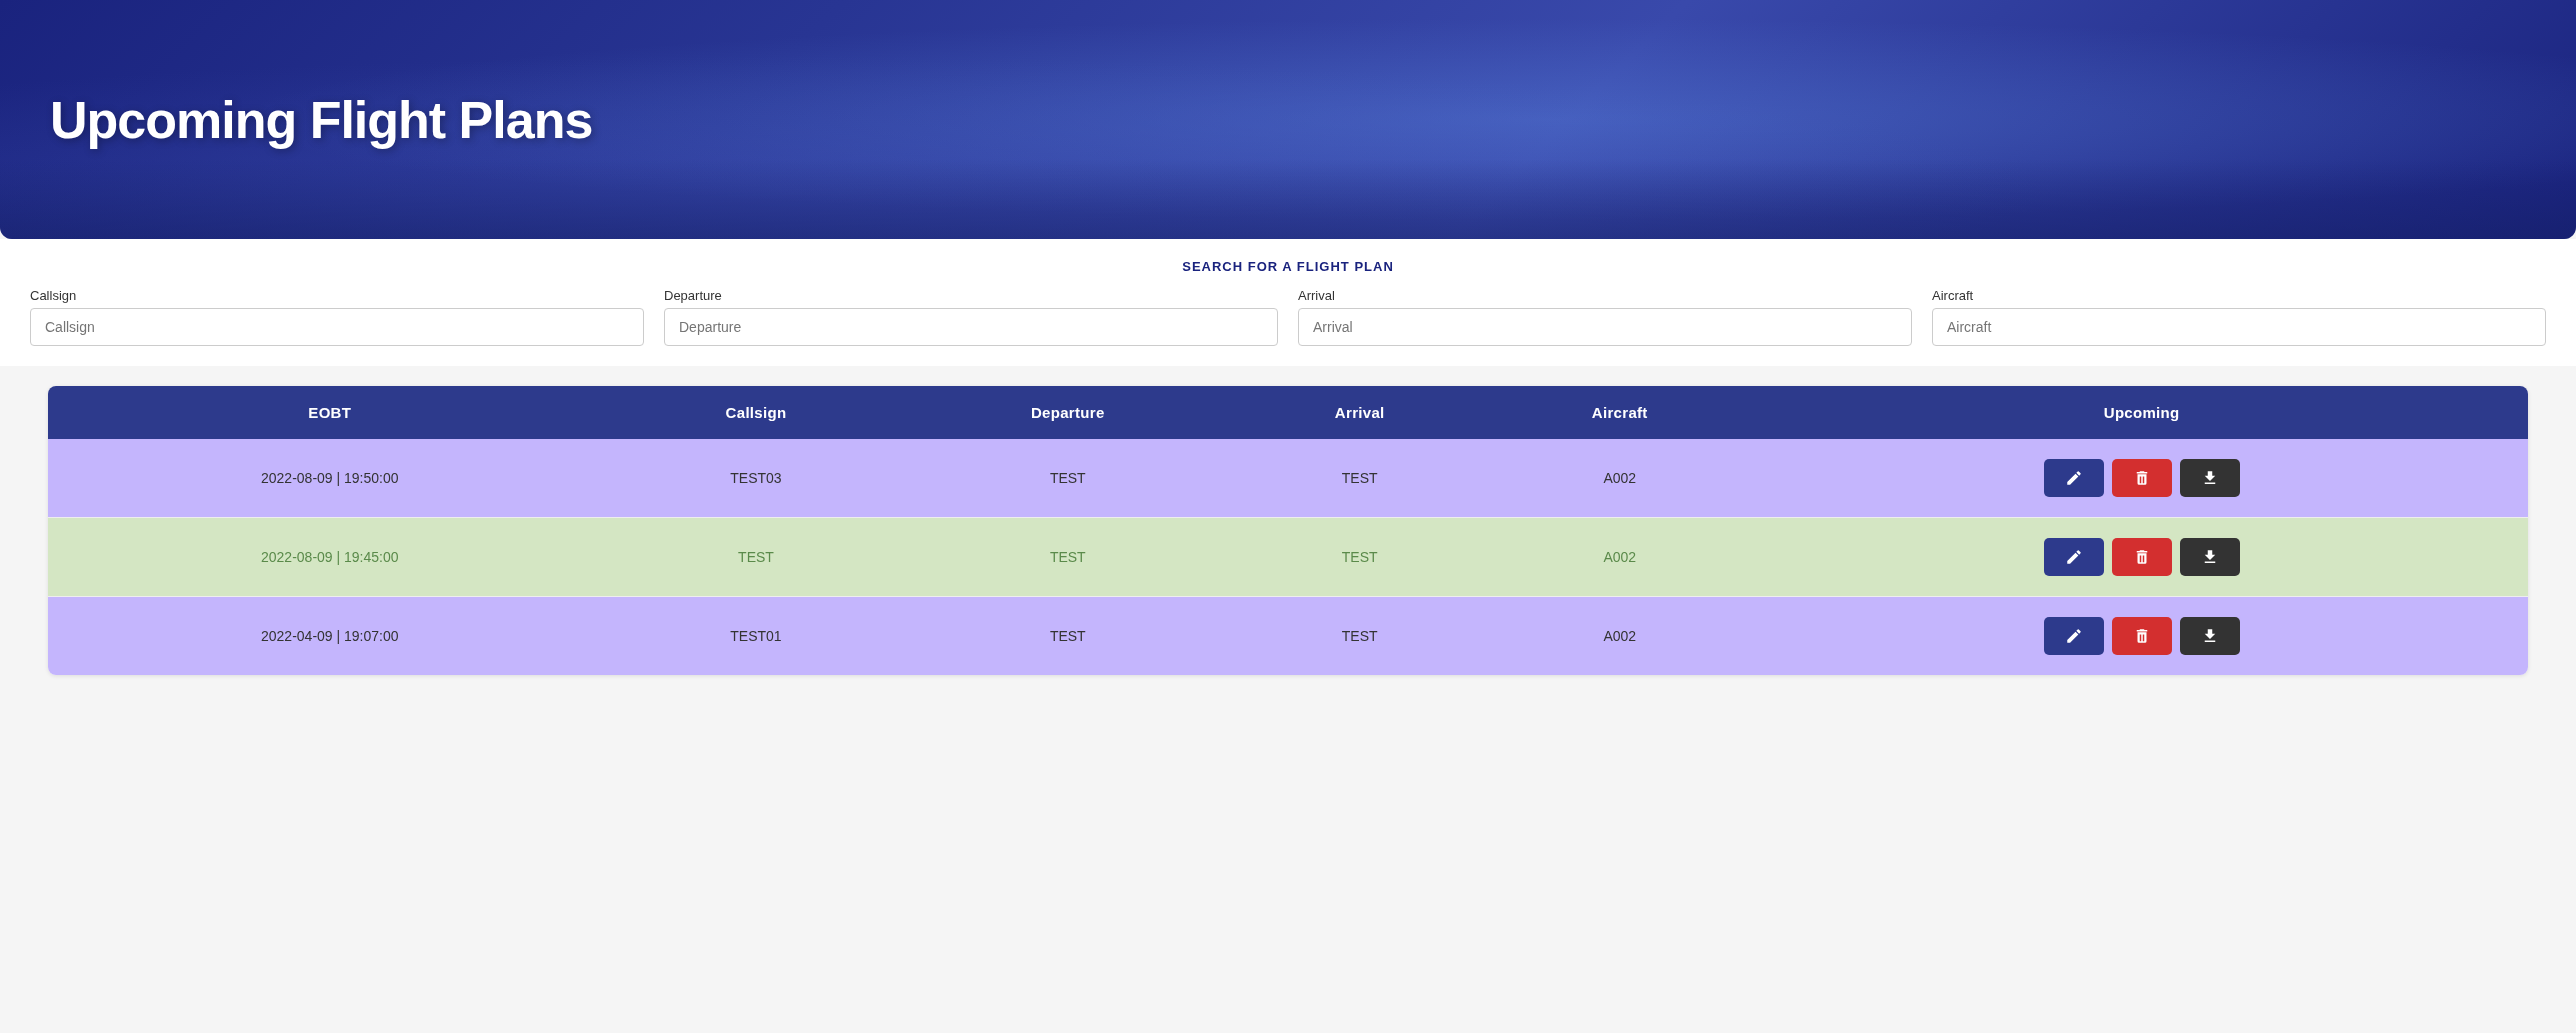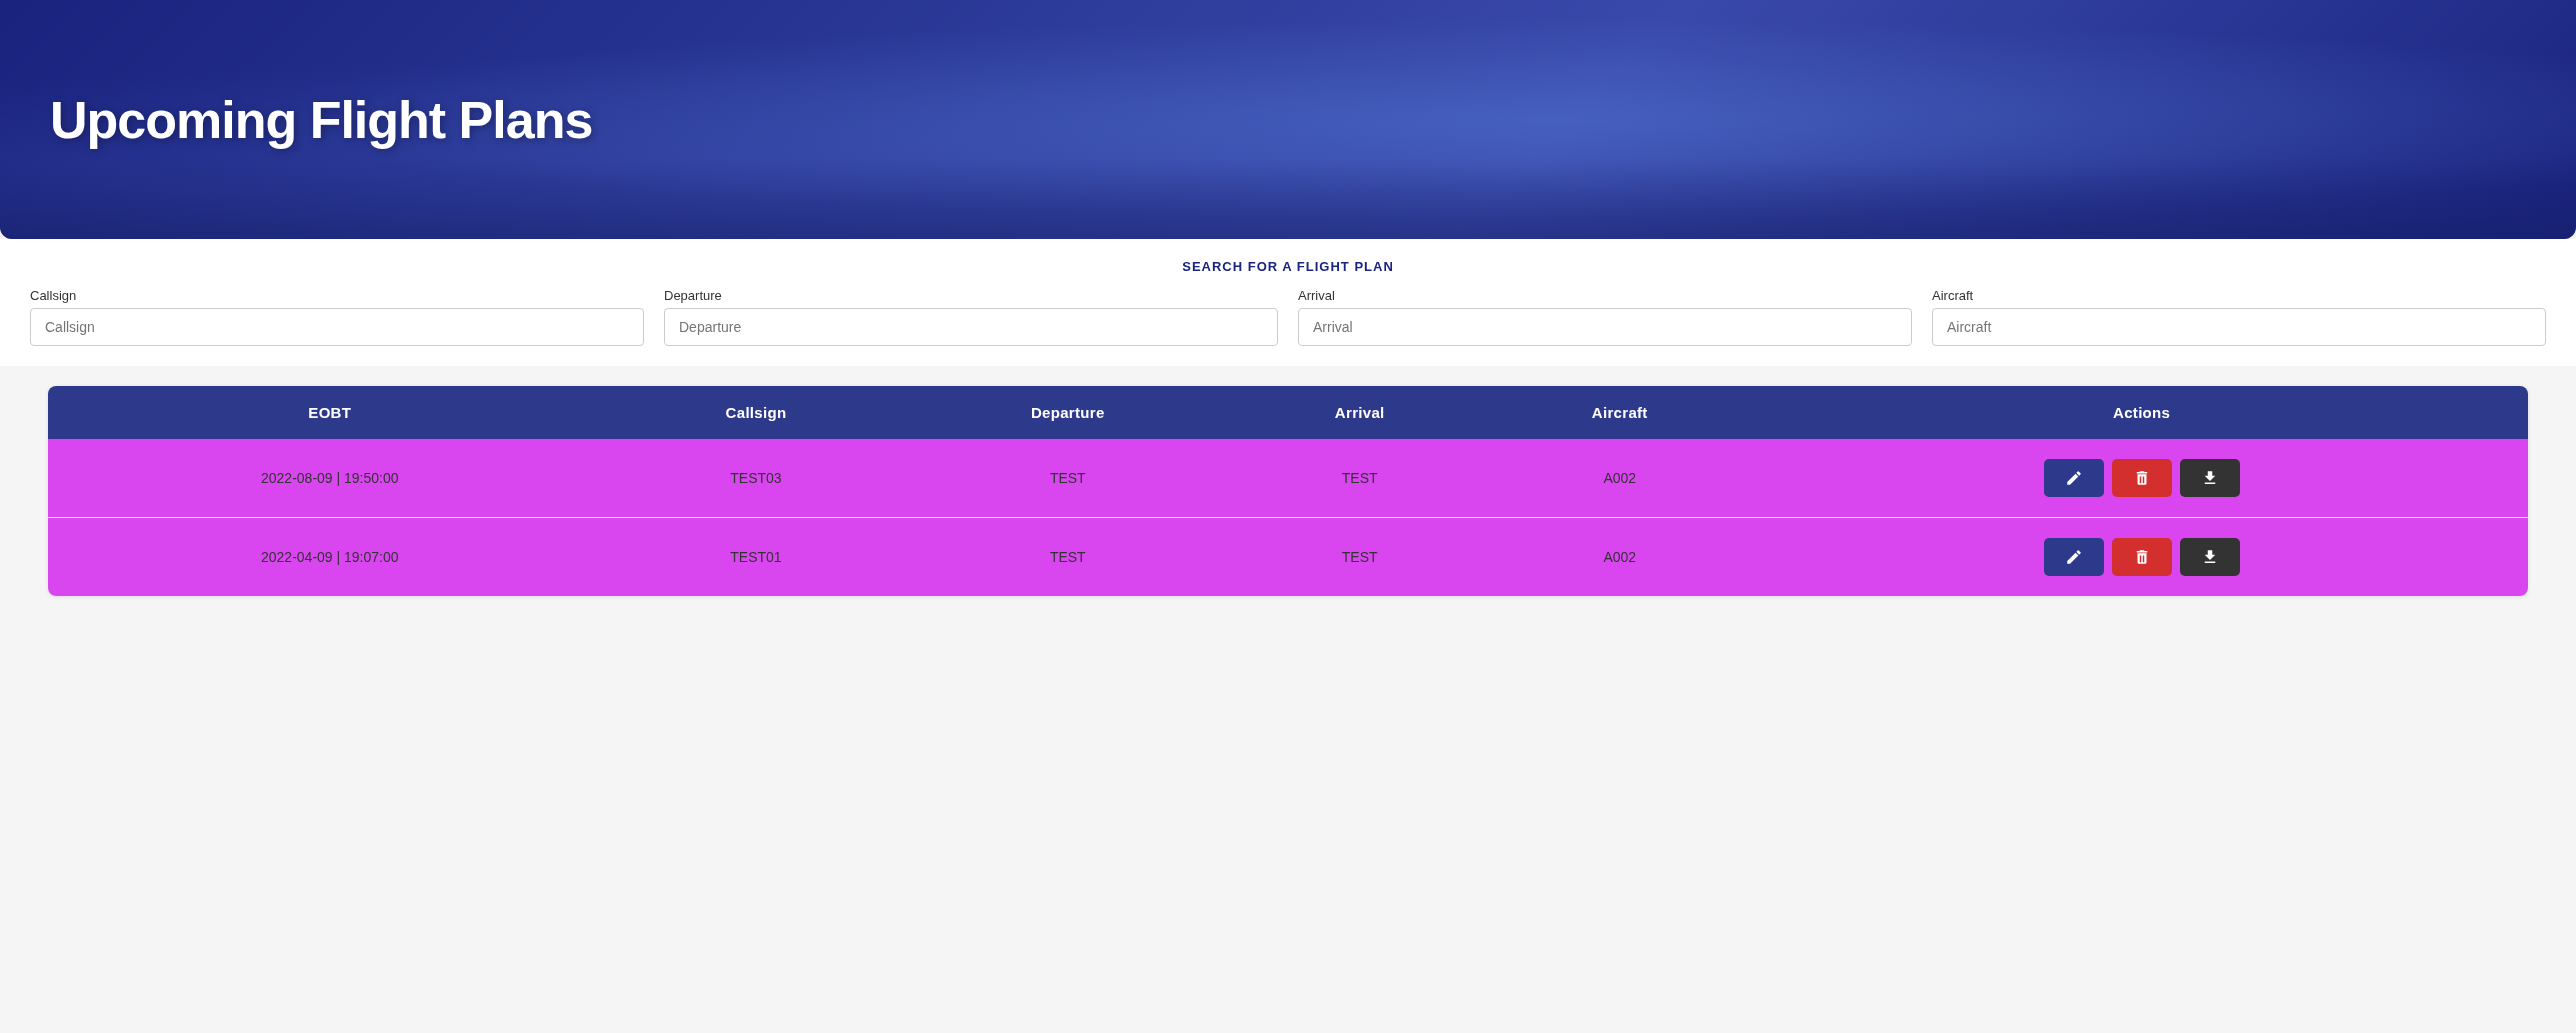--- a/index.html
+++ b/index.html
@@ -135,21 +135,21 @@
       font-size: 14px;
       color: #333;
       border-bottom: 1px solid #eee;
     }
 
     .table-row:last-child td {
       border-bottom: none;
     }
 
     .table-row.normal {
-      background: #d946ef;
+      background: #c4b5fd;
       margin-left: 36px;
     }
 
     .table-row.highlighted {
       background: #d4e6c3;
       color: #5a8a4a;
     }
 
     .table-row.highlighted td {
       color: #5a8a4a;
@@ -247,21 +247,21 @@
 
 <div class="table-section">
   <table class="flight-table">
     <thead class="table-header">
       <tr>
         <th>EOBT</th>
         <th>Callsign</th>
         <th>Departure</th>
         <th>Arrival</th>
         <th>Aircraft</th>
-        <th>Actions</th>
+        <th>Upcoming</th>
       </tr>
     </thead>
     <tbody id="table-body">
     <tr class="table-row normal">
           <td>2022-08-09 | 19:50:00</td>
           <td>TEST03</td>
           <td>TEST</td>
           <td>TEST</td>
           <td>A002</td>
           <td>
@@ -277,20 +277,46 @@
                 </svg>
               </button>
               <button class="btn-download" title="Download">
                 <svg class="icon-svg" viewBox="0 0 24 24">
                   <path d="M19 9h-4V3H9v6H5l7 7 7-7zm-14 9v2h14v-2H5z"></path>
                 </svg>
               </button>
             </div>
           </td>
         </tr>
+        <tr class="table-row highlighted">
+          <td>2022-08-09 | 19:45:00</td>
+          <td>TEST</td>
+          <td>TEST</td>
+          <td>TEST</td>
+          <td>A002</td>
+          <td>
+            <div class="action-buttons">
+              <button class="btn-edit" title="Edit">
+                <svg class="icon-svg" viewBox="0 0 24 24">
+                  <path d="M3 17.25V21h3.75L17.81 9.94l-3.75-3.75L3 17.25zm17.71-10.21a1 1 0 0 0 0-1.41l-2.34-2.34a1 1 0 0 0-1.41 0l-1.83 1.83 3.75 3.75 1.83-1.83z"></path>
+                </svg>
+              </button>
+              <button class="btn-delete" title="Delete">
+                <svg class="icon-svg" viewBox="0 0 24 24">
+                  <path d="M6 19a2 2 0 0 0 2 2h8a2 2 0 0 0 2-2V7H6v12zm3-9h2v9H9v-9zm4 0h2v9h-2v-9zM15.5 4l-1-1h-5l-1 1H5v2h14V4z"></path>
+                </svg>
+              </button>
+              <button class="btn-download" title="Download">
+                <svg class="icon-svg" viewBox="0 0 24 24">
+                  <path d="M19 9h-4V3H9v6H5l7 7 7-7zm-14 9v2h14v-2H5z"></path>
+                </svg>
+              </button>
+            </div>
+          </td>
+        </tr>
         <tr class="table-row normal">
           <td>2022-04-09 | 19:07:00</td>
           <td>TEST01</td>
           <td>TEST</td>
           <td>TEST</td>
           <td>A002</td>
           <td>
             <div class="action-buttons">
               <button class="btn-edit" title="Edit">
                 <svg class="icon-svg" viewBox="0 0 24 24">

